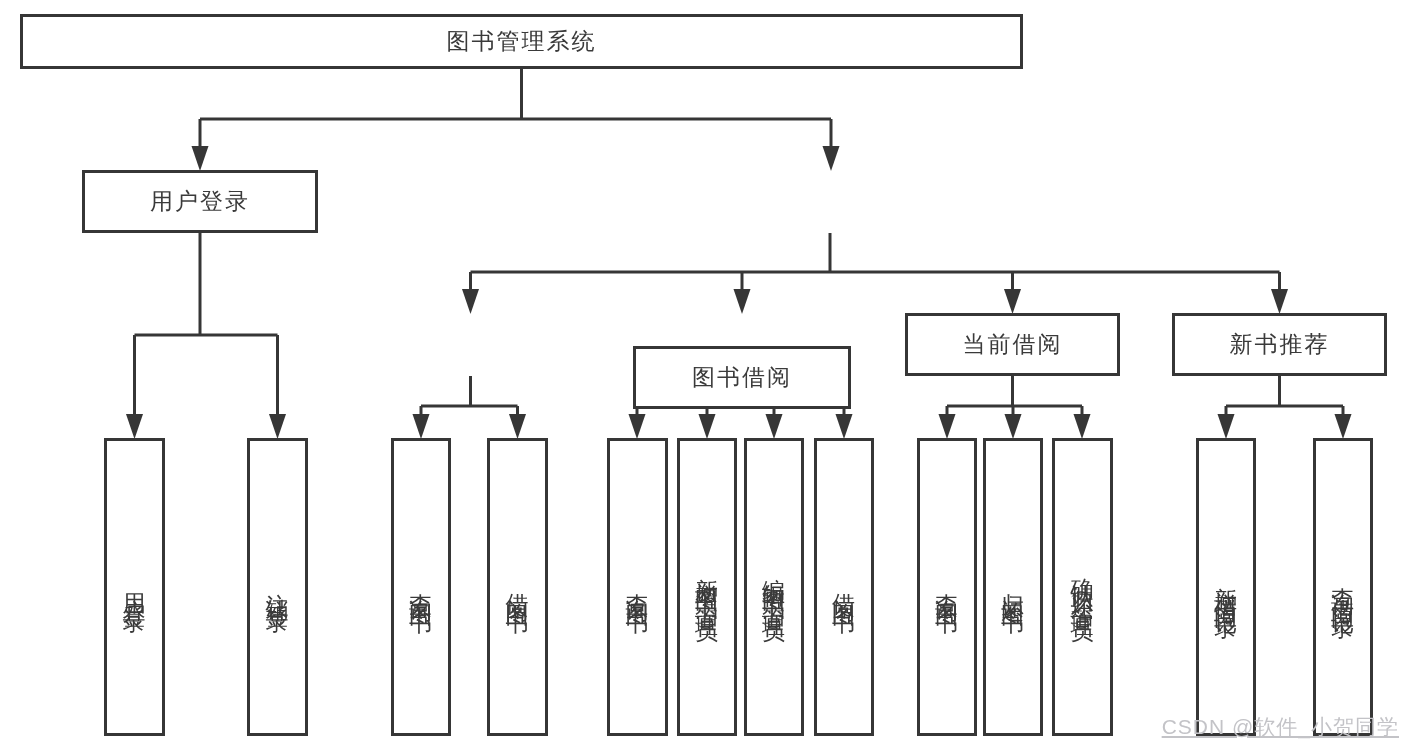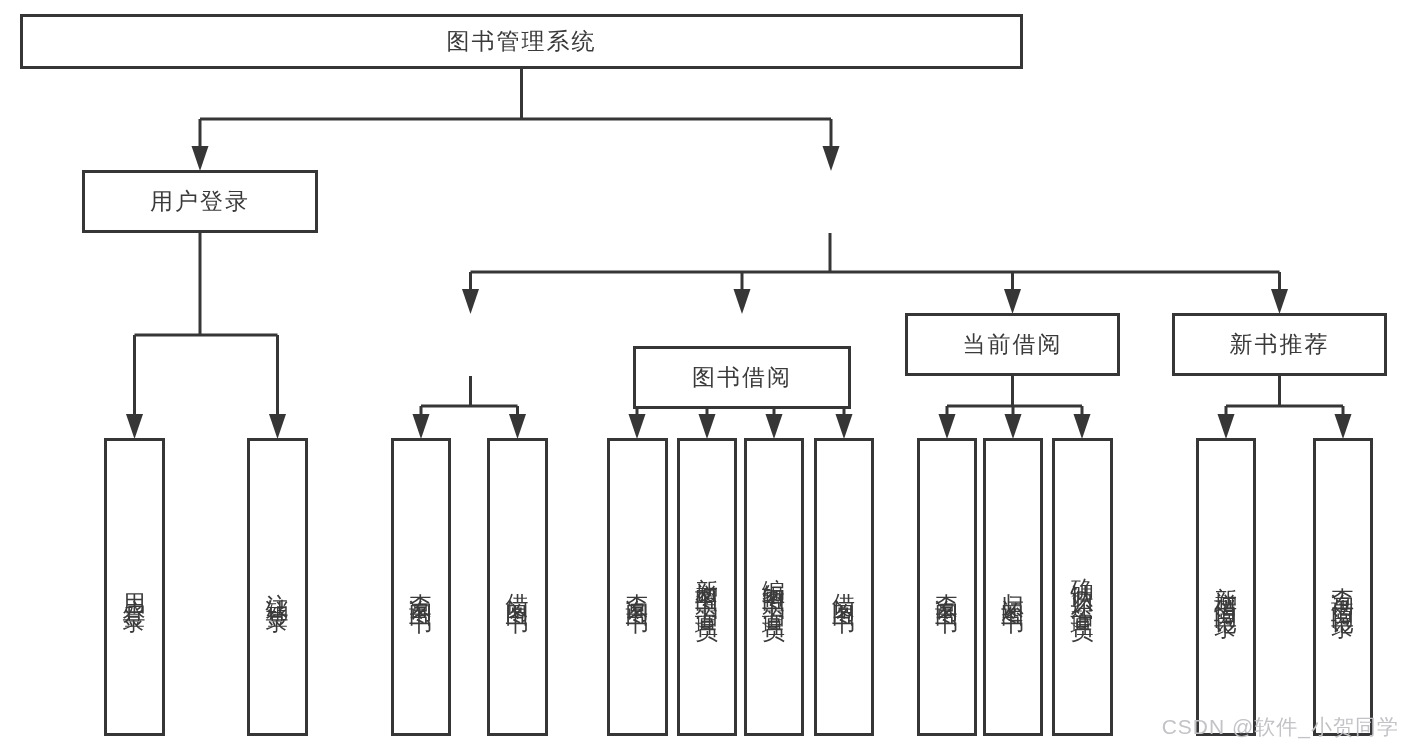--- a/index.html
+++ b/index.html
@@ -15,21 +15,21 @@
     color:#3a3a3a;z-index:2;
   }
   .hnode{font-size:23px;letter-spacing:2px;white-space:nowrap;}
   .vnode{z-index:2;}
   .vnode .vtext{
     writing-mode:vertical-lr;text-orientation:mixed;
     font-size:23px;line-height:1.05;letter-spacing:6px;white-space:nowrap;
   }
   .watermark{
     position:absolute;right:6px;bottom:6px;z-index:5;
-    font-size:21px;color:#c3c3c7;letter-spacing:1px;white-space:nowrap;
+    font-size:21px;color:#c3c3c7;letter-spacing:1px;white-space:nowrap;text-decoration:underline;
   }
 </style>
 </head>
 <body>
 
 <div id="stage">
 
   <svg class="connectors" width="1405" height="747" viewBox="0 0 1405 747">
     <g stroke="#363636" stroke-width="3" fill="none">
       <path d="M521.5 69 V119"></path>

